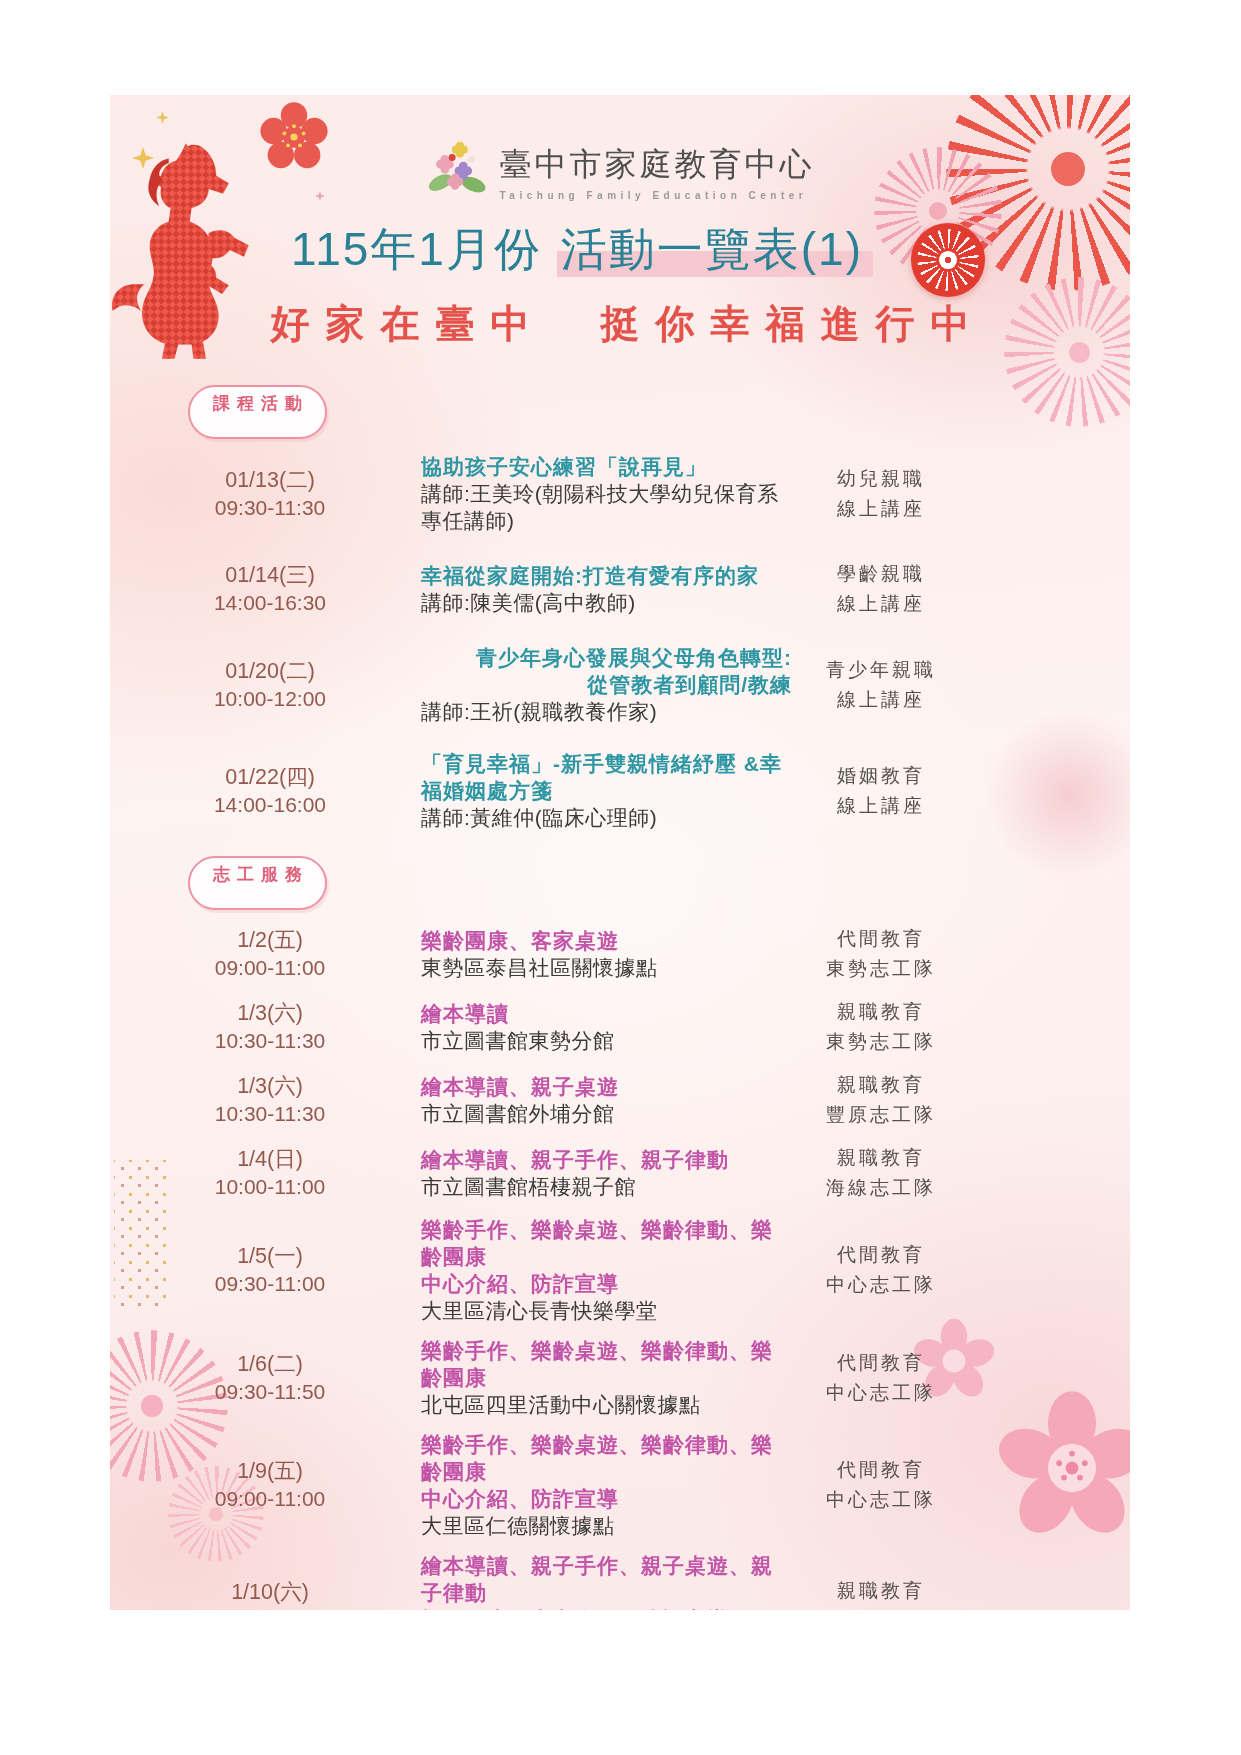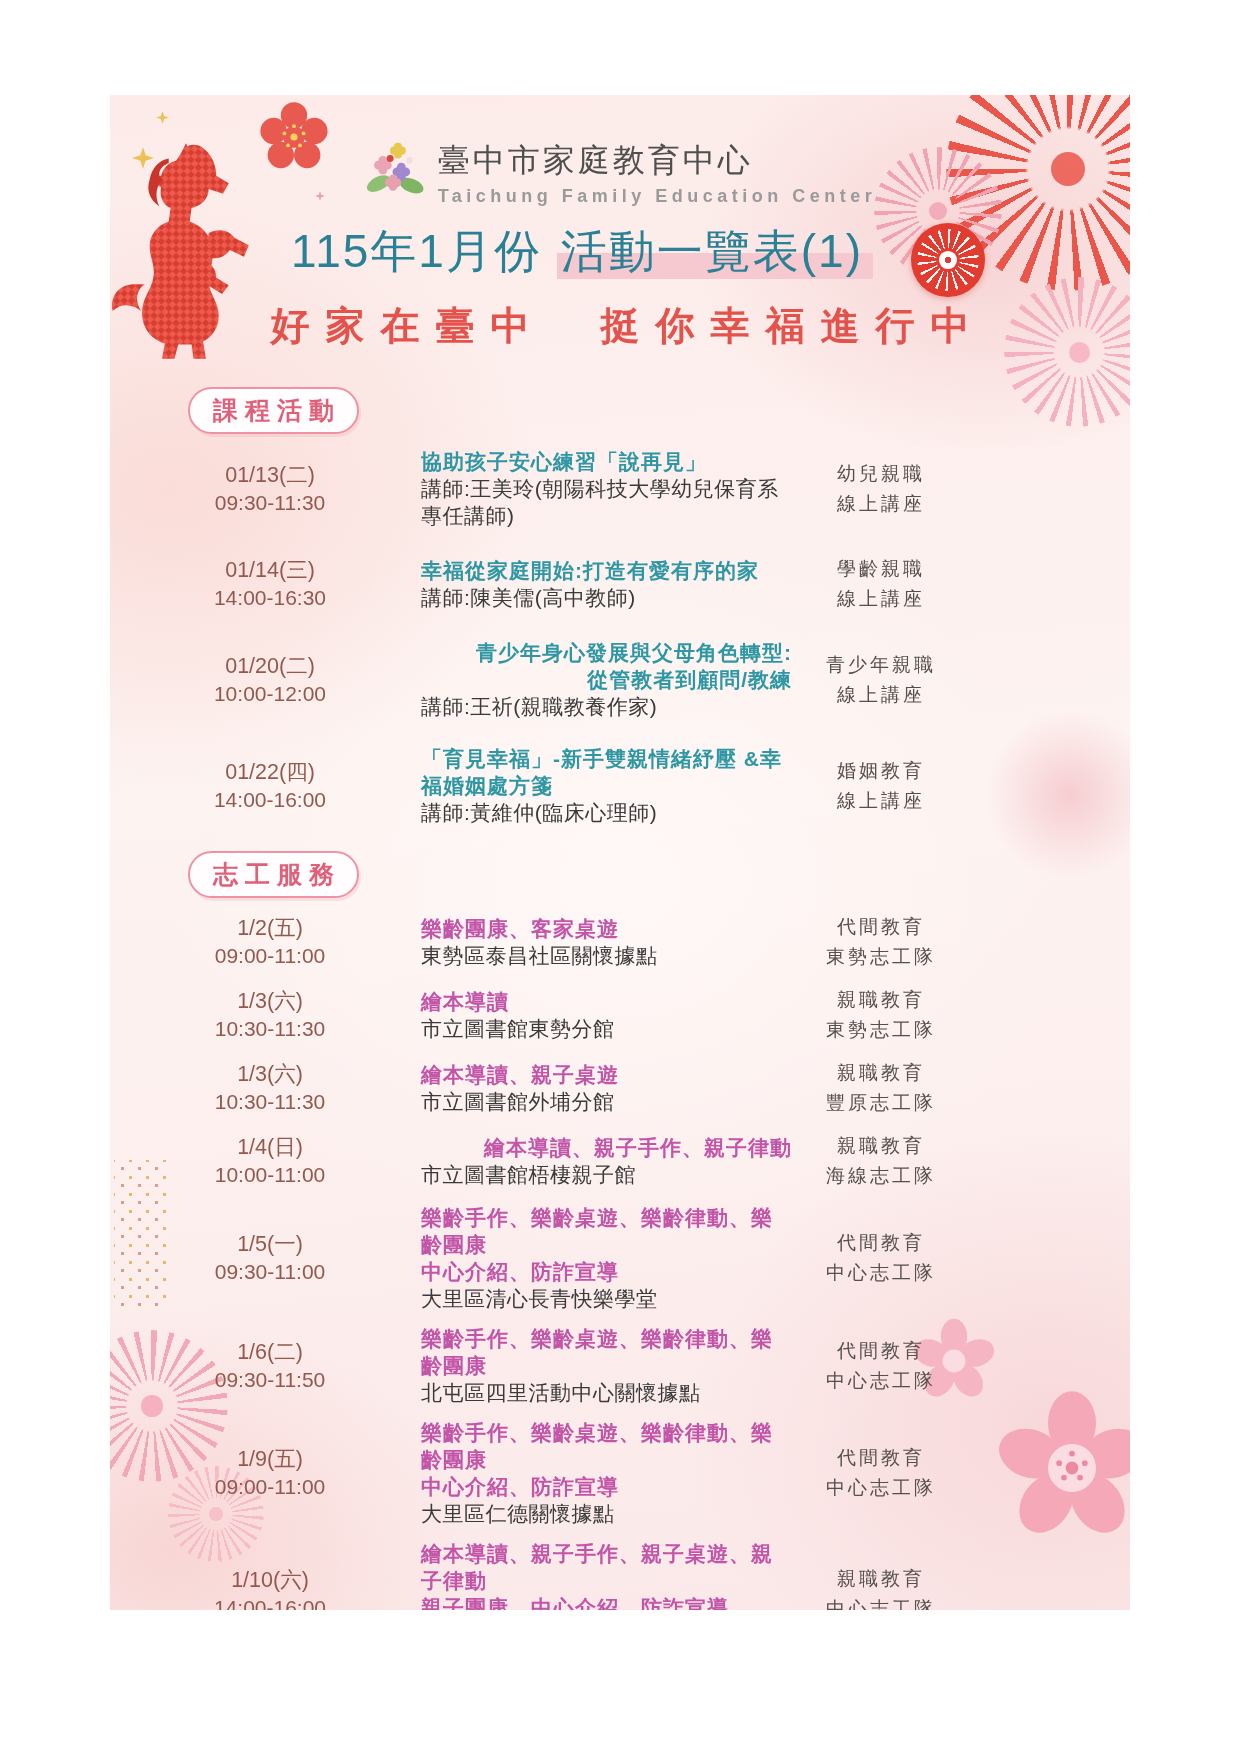--- a/index.html
+++ b/index.html
@@ -39,32 +39,32 @@
       radial-gradient(#d4907e 1.7px, transparent 2px),
       radial-gradient(#e3b04f 1.7px, transparent 2px);
     background-size:17px 17px,17px 17px;background-position:0 0,8px 9px;opacity:.85;}
   .softblob{border-radius:50%;background:radial-gradient(circle,#f6cdd1 0%,rgba(246,205,209,0) 70%);}
 
   
   header{position:relative;padding-top:44px;text-align:center;}
   .logo-row{display:flex;justify-content:center;align-items:center;gap:12px;}
   .logo-text{text-align:left;}
   .org-zh{font-size:32px;letter-spacing:3px;color:#4f4f4f;font-weight:500;}
-  .org-en{font-size:18px;letter-spacing:4.5px;color:#9a9a9a;margin-top:3px;font-weight:600;}
+  .org-en{font-size:10px;letter-spacing:4.5px;color:#9a9a9a;margin-top:3px;font-weight:600;}
   .title{margin-top:14px;font-size:46px;font-weight:normal;color:var(--teal);letter-spacing:2px;
     transform:translateX(-38px);}
   .title .hl{background:linear-gradient(transparent 52%, #f5c9cf 52%);padding:0 10px 2px 4px;}
   .subtitle{margin-top:16px;font-size:39px;font-weight:bold;color:var(--red);
     letter-spacing:16px;text-indent:16px;}
 
   
   main{position:relative;margin-top:34px;}
   .badge{margin:0 0 14px 78px;width:fit-content;border:2px solid #ef93a4;border-radius:999px;
-    background:#fffdfd;color:var(--badge);font-size:25px;font-weight:600;
-    letter-spacing:7px;padding:5px 16px 5px 23px;box-shadow:2px 3px 0 rgba(240,170,180,.28);}
+    background:#fffdfd;color:var(--badge);font-size:17px;font-weight:600;
+    letter-spacing:7px;padding:5px 16px 22px 23px;box-shadow:2px 3px 0 rgba(240,170,180,.28);}
   .sec{margin-bottom:20px;}
   .row{display:flex;align-items:center;padding:0 160px 0 55px;margin-bottom:13px;}
   .course-row{margin-bottom:25px;}
   .col-when{width:210px;text-align:center;color:var(--dt);font-weight:normal;line-height:27px;}
   .date{font-size:21.5px;}
   .time{font-size:21px;}
   .col-what{flex:1;padding-left:46px;line-height:27px;}
   .etitle{font-size:21px;font-weight:bold;white-space:pre-line;letter-spacing:1px;}
   .edetail{font-size:21px;font-weight:500;color:var(--dark);letter-spacing:.5px;}
   .col-cat{width:178px;text-align:center;font-size:19px;color:var(--cat);
@@ -324,21 +324,21 @@
     <div class="col-cat">親職教育
 豐原志工隊</div>
   </div>
 
   <div class="row">
     <div class="col-when">
       <div class="date">1/4(日)</div>
       <div class="time">10:00-11:00</div>
     </div>
     <div class="col-what">
-      <div class="etitle" style="color: rgb(195, 85, 169); text-align: right;">繪本導讀、親子手作、親子律動</div>
+      <div class="etitle" style="color: rgb(195, 85, 169);">繪本導讀、親子手作、親子律動</div>
       <div class="edetail">市立圖書館梧棲親子館</div>
     </div>
     <div class="col-cat">親職教育
 海線志工隊</div>
   </div>
 
   <div class="row">
     <div class="col-when">
       <div class="date">1/5(一)</div>
       <div class="time">09:30-11:00</div>

